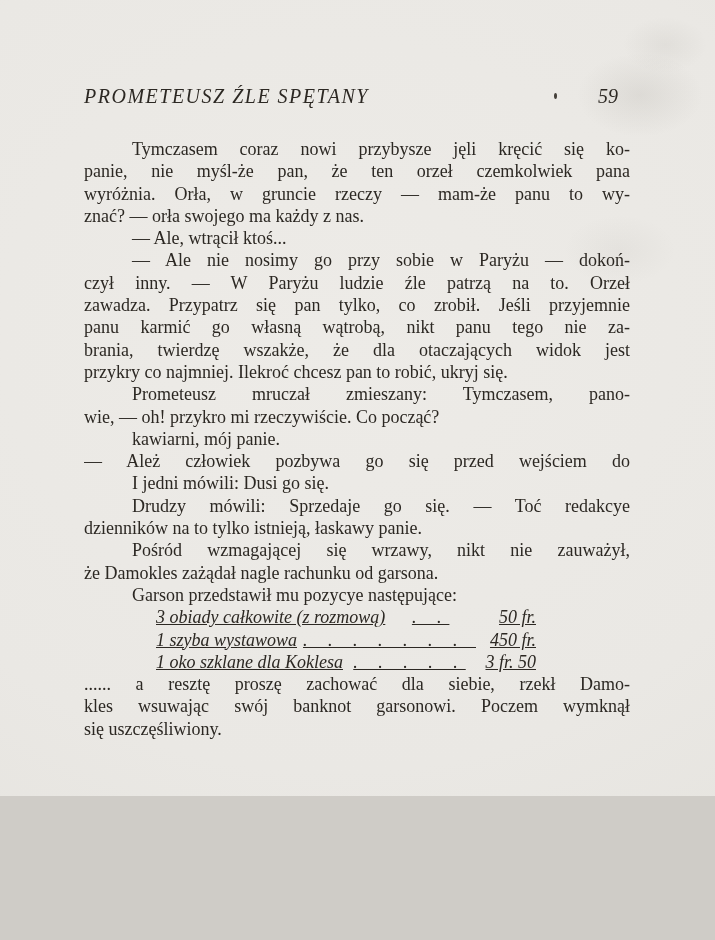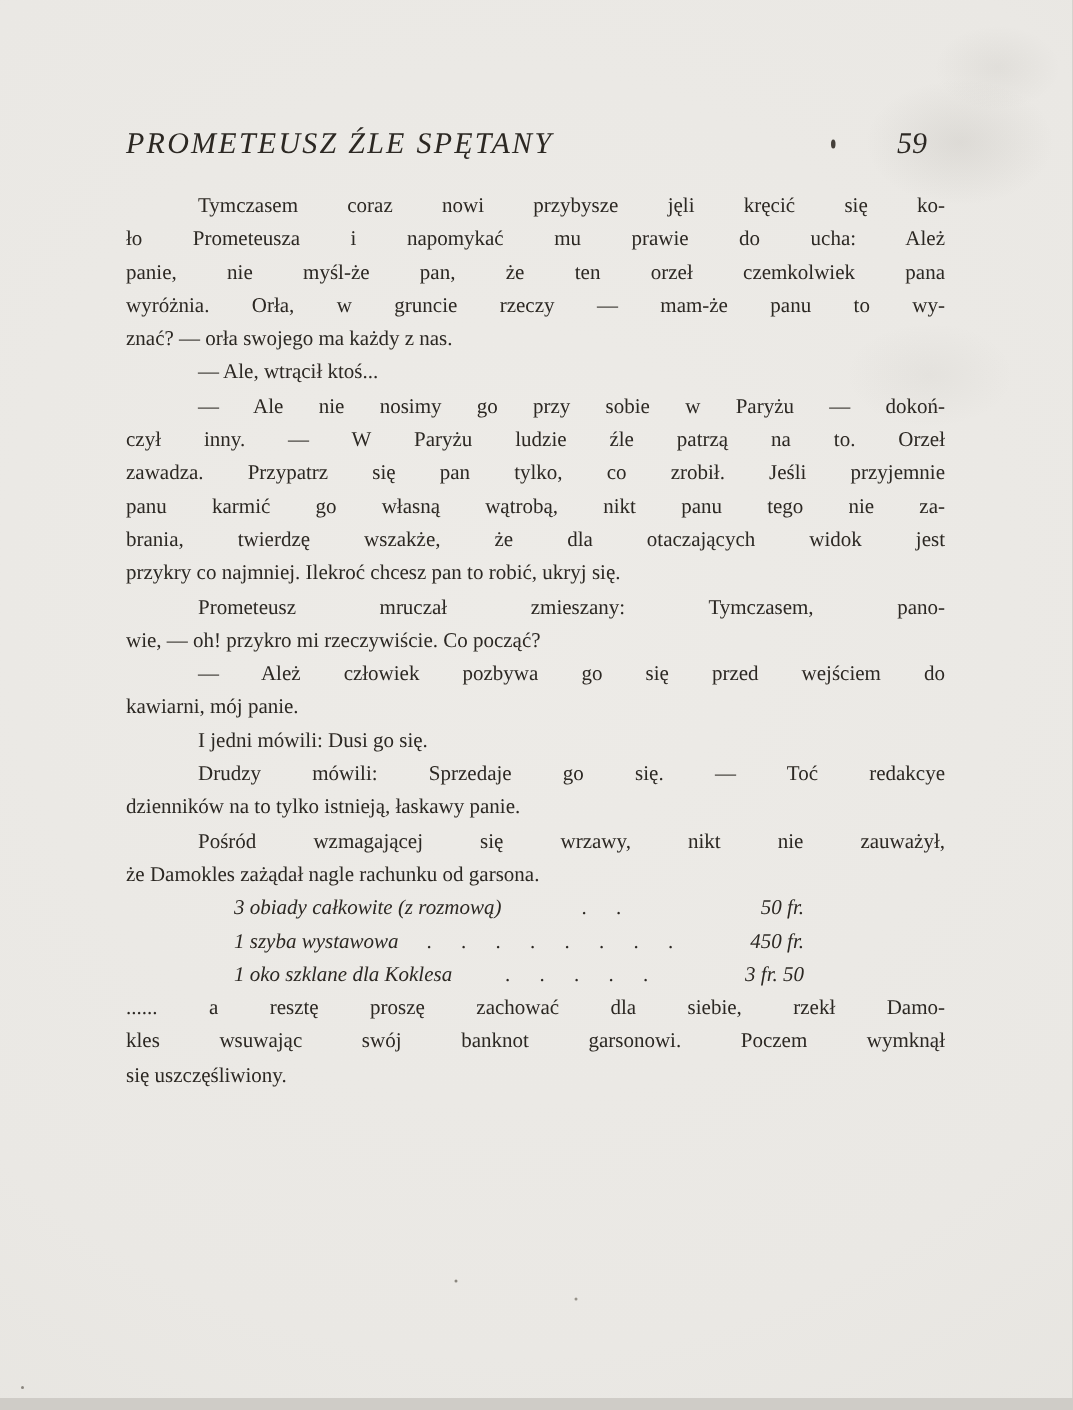--- a/index.html
+++ b/index.html
@@ -3,21 +3,21 @@
 <meta charset="utf-8">
 <style>
   html, body {
     margin: 0;
     padding: 0;
     background: #cfccc7;
   }
   .page {
     position: relative;
     width: 715px;
-    height: 932px;
+    height: 796px;
     overflow: hidden;
     font-family: "Liberation Serif", "DejaVu Serif", serif;
     color: var(--ink, #2c2823);
     background:
       radial-gradient(90px 60px at 640px 95px, rgba(100,95,85,0.10), transparent 70%),
       radial-gradient(60px 40px at 665px 45px, rgba(100,95,85,0.07), transparent 70%),
       radial-gradient(80px 50px at 620px 250px, rgba(100,95,85,0.05), transparent 70%),
       radial-gradient(140% 110% at 47% 42%, #edebe7 0%, #eae8e4 50%, #e5e3de 78%, #dcdad4 100%);
   }
   .running-header {
@@ -34,24 +34,24 @@
   }
   .chapter-title {
     letter-spacing: 1.5px;
   }
   .page-number {
     padding-right: 12px;
     font-size: 20px;
   }
   .text-body {
     position: absolute;
-    top: 127px;
+    top: 138px;
     left: 84px;
     width: 546px;
-    font-size: 14px;
+    font-size: 18px;
     line-height: 22.3px;
   }
   .para { margin: 0; }
   .line {
     text-align: justify;
     text-align-last: justify;
     overflow: hidden;
     white-space: nowrap;
   }
   .line.last {
@@ -63,20 +63,21 @@
   }
   .invoice {
     margin-left: 72px;
     width: 380px;
     font-style: italic;
   }
   .invoice-row {
     display: flex;
     align-items: center;
     line-height: 22.3px;
+    text-decoration: underline;
   }
   .inv-name { white-space: nowrap; }
   .inv-leader {
     flex: 1;
     text-align: center;
     letter-spacing: 8px;
     white-space: nowrap;
     overflow: hidden;
     padding: 0 6px;
   }
@@ -100,54 +101,56 @@
 
 <div class="page">
   <div class="running-header">
     <span class="chapter-title">PROMETEUSZ ŹLE SPĘTANY</span>
     <span class="page-number">59</span>
   </div>
 
   <div class="text-body" id="text-body">
       <div class="para indent">
         <div class="line">Tymczasem coraz nowi przybysze jęli kręcić się ko-</div>
-        <div class="line">ło Prometeusza i napomykać mu prawie do ucha: Ależ</div>
         <div class="line">panie, nie myśl-że pan, że ten orzeł czemkolwiek pana</div>
         <div class="line">wyróżnia. Orła, w gruncie rzeczy — mam-że panu to wy-</div>
         <div class="line last">znać? — orła swojego ma każdy z nas.</div>
       </div>
       <div class="para indent">
         <div class="line last">— Ale, wtrącił ktoś...</div>
       </div>
       <div class="para indent">
         <div class="line">— Ale nie nosimy go przy sobie w Paryżu — dokoń-</div>
         <div class="line">czył inny. — W Paryżu ludzie źle patrzą na to. Orzeł</div>
         <div class="line">zawadza. Przypatrz się pan tylko, co zrobił. Jeśli przyjemnie</div>
         <div class="line">panu karmić go własną wątrobą, nikt panu tego nie za-</div>
         <div class="line">brania, twierdzę wszakże, że dla otaczających widok jest</div>
         <div class="line last">przykry co najmniej. Ilekroć chcesz pan to robić, ukryj się.</div>
       </div>
       <div class="para indent">
         <div class="line">Prometeusz mruczał zmieszany: Tymczasem, pano-</div>
         <div class="line last">wie, — oh! przykro mi rzeczywiście. Co począć?</div>
       </div>
       <div class="para indent">
+        <div class="line last">kawiarni, mój panie.</div>
         <div class="line">— Ależ człowiek pozbywa go się przed wejściem do</div>
-        <div class="line last">kawiarni, mój panie.</div>
       </div>
       <div class="para indent">
         <div class="line last">I jedni mówili: Dusi go się.</div>
       </div>
       <div class="para indent">
         <div class="line">Drudzy mówili: Sprzedaje go się. — Toć redakcye</div>
         <div class="line last">dzienników na to tylko istnieją, łaskawy panie.</div>
       </div>
       <div class="para indent">
         <div class="line">Pośród wzmagającej się wrzawy, nikt nie zauważył,</div>
         <div class="line last">że Damokles zażądał nagle rachunku od garsona.</div>
+      </div>
+      <div class="para indent">
+        <div class="line last">Garson przedstawił mu pozycye następujące:</div>
       </div>
       <div class="invoice">
         <div class="invoice-row">
           <span class="inv-name">3 obiady całkowite (z rozmową)</span>
           <span class="inv-leader">. .</span>
           <span class="inv-price">50 fr.</span>
         </div>
         <div class="invoice-row">
           <span class="inv-name">1 szyba wystawowa</span>
           <span class="inv-leader">. . . . . . . .</span>

